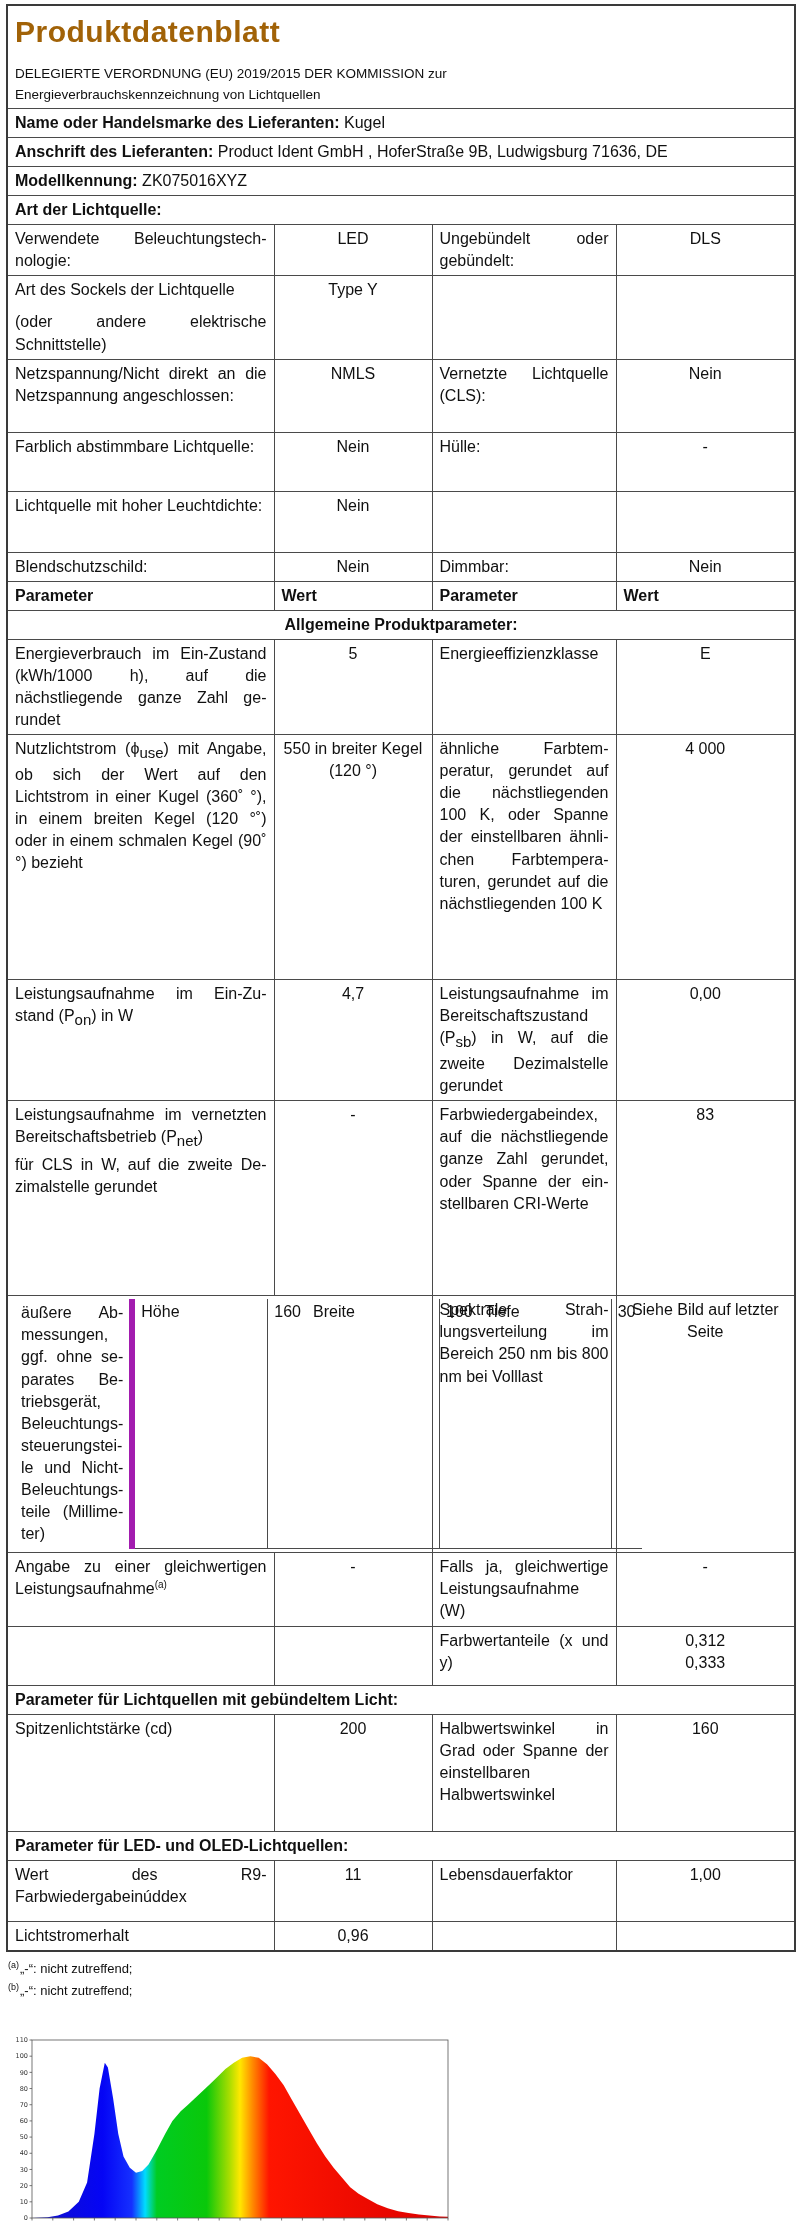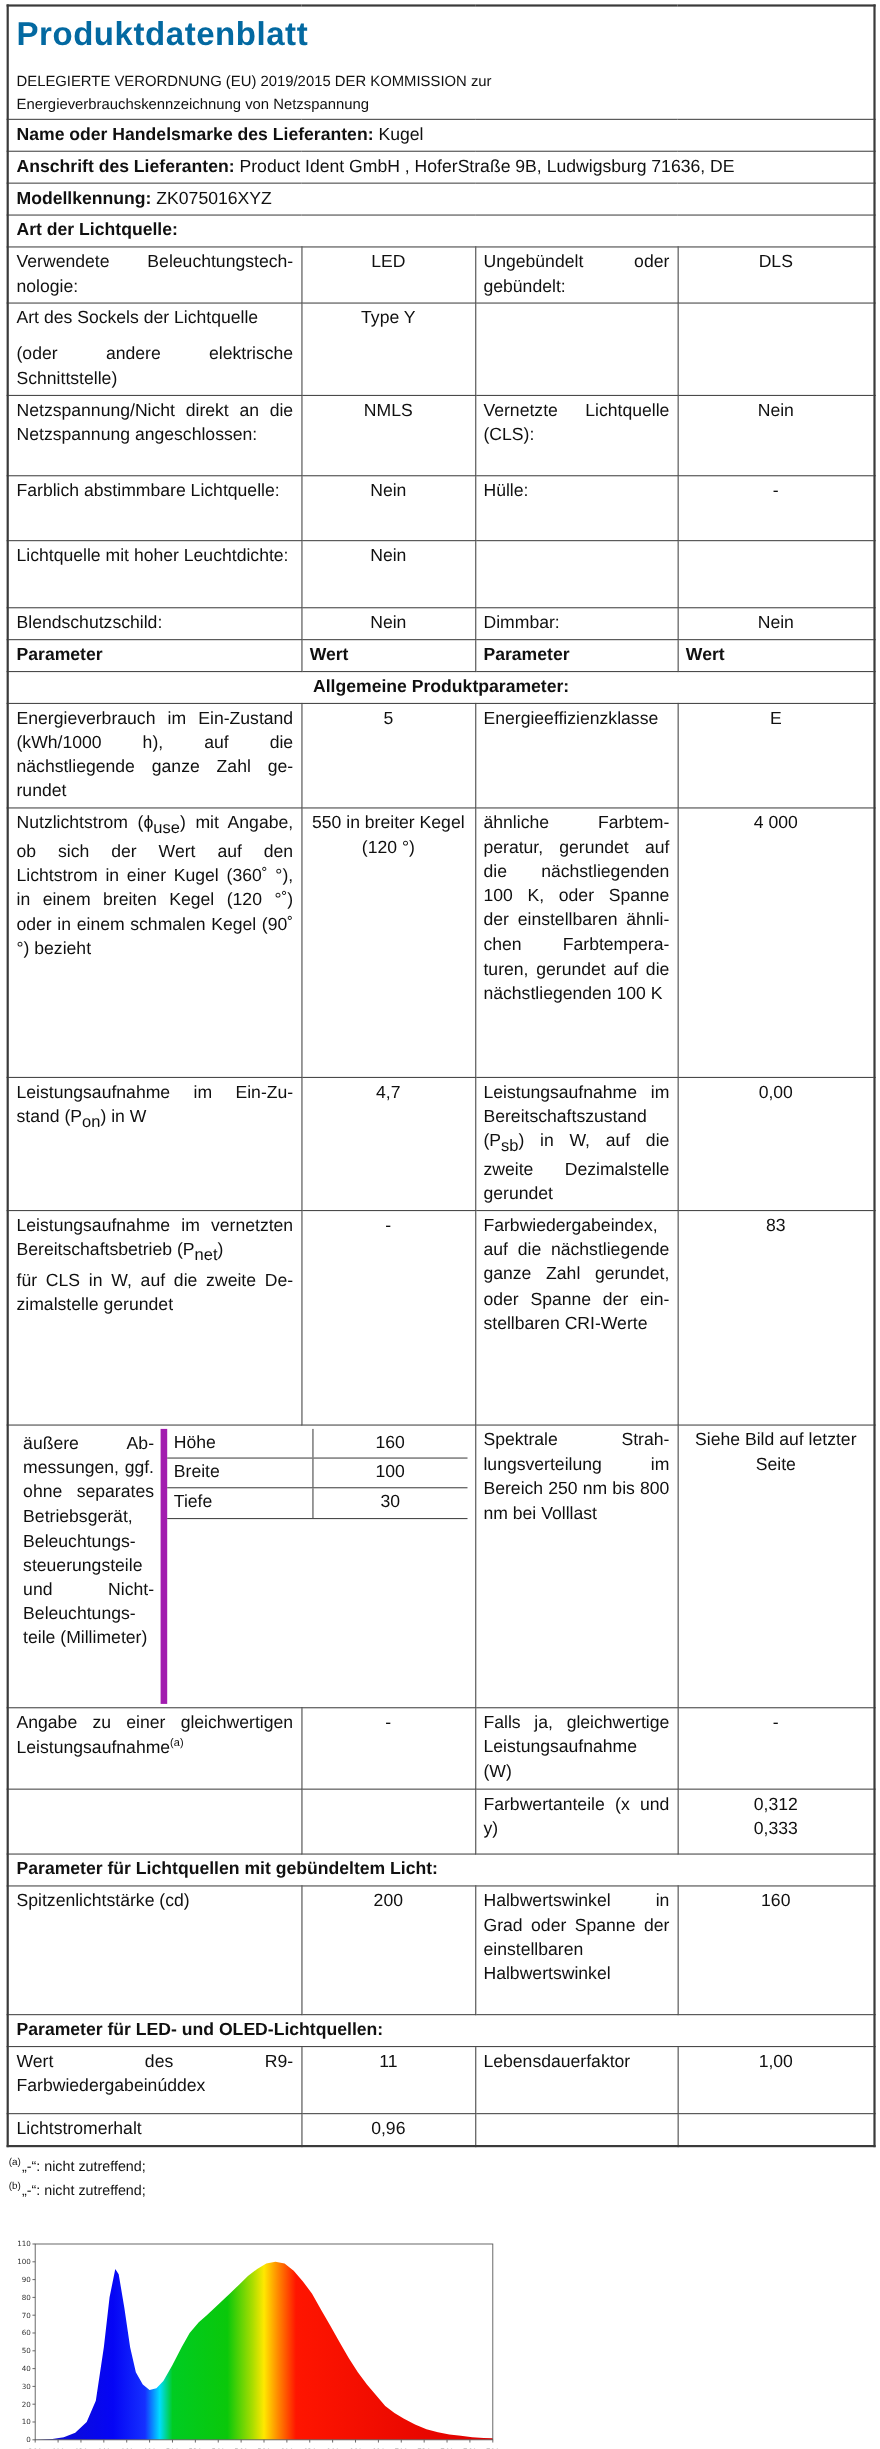--- a/index.html
+++ b/index.html
@@ -1,36 +1,36 @@
 <!DOCTYPE html>
 <html><head>
 <meta charset="utf-8">
 <style>
   html,body{margin:0;padding:0;background:#ffffff;}
   body{width:800px;font-family:"Liberation Sans",sans-serif;color:#101010;}
   .doc{border-collapse:collapse;width:788px;margin:4px 0 0 6px;border:2px solid #3a3a3a;table-layout:fixed;}
   .doc td{border:1px solid #4a4a4a;vertical-align:top;padding:3px 7px;font-size:16px;line-height:1.38;word-wrap:break-word;}
   .title-cell{padding:6px 10px 10px 10px;}
-  .doc-title{font-size:30px;font-weight:bold;color:#0369a1;margin:2px 0 12px 0;letter-spacing:0.5px;}
+  .doc-title{font-size:30px;font-weight:bold;color:#a16207;margin:2px 0 12px 0;letter-spacing:0.5px;}
   .reg{font-size:13.5px;line-height:1.5;}
   .kv{padding:8px 7px;font-size:16px;}
   .b{font-weight:bold;}
   .sec{font-weight:bold;padding:7px 7px;}
   .center-hd{text-align:center;font-weight:bold;padding:4px;}
   .colhd{font-weight:bold;padding:4px 7px;}
   .lbl{text-align:justify;}
   .val{text-align:center;}
   .gap2{margin-top:2px;}
   sub{font-size:15px;}
   sup{font-size:10px;}
   
   .dims-cell{padding:0;}
   .dims-flex{display:flex;align-items:stretch;min-height:250px;}
   .dims-left{width:119px;border-right:6px solid #a21caf;padding:3px 6px;text-align:justify;}
-  .dims-right{flex:1;display:flex;flex-direction:column;justify-content:center;}
+  .dims-right{flex:1;display:flex;justify-content:center;}
   .dims-srow{display:flex;border-bottom:1px solid #4a4a4a;}
   .dims-slbl{width:120px;padding:2px 6px;}
   .dims-sval{flex:1;text-align:center;padding:2px 6px;border-left:1px solid #4a4a4a;}
   .dims-fill{flex:1;}
   .footnotes{margin:6px 0 0 8px;font-size:13px;line-height:1.6;}
   .footnote sup{font-size:9px;margin-right:1px;}
   .chart-wrap{margin:30px 0 0 6px;}
 </style>
 </head>
 <body>
@@ -42,21 +42,21 @@
       <col style="width:184px">
       <col style="width:179px">
     </colgroup>
 
   <tbody>
       <tr>
     <td colspan="4" class="title-cell">
       <div class="doc-title">Produktdatenblatt</div>
       <div class="reg">
         <div>DELEGIERTE VERORDNUNG (EU) 2019/2015 DER KOMMISSION zur</div>
-        <div>Energieverbrauchskennzeichnung von Netzspannung</div>
+        <div>Energieverbrauchskennzeichnung von Lichtquellen</div>
       </div>
     </td>
   </tr>
 
   <tr>
     <td colspan="4" class="kv"><span class="b">Name oder Handelsmarke des Lieferanten:</span> <span>Kugel</span></td>
   </tr>
   <tr>
     <td colspan="4" class="kv"><span class="b">Anschrift des Lieferanten:</span> <span>Product Ident GmbH , HoferStraße 9B, Ludwigsburg 71636, DE</span></td>
   </tr>

